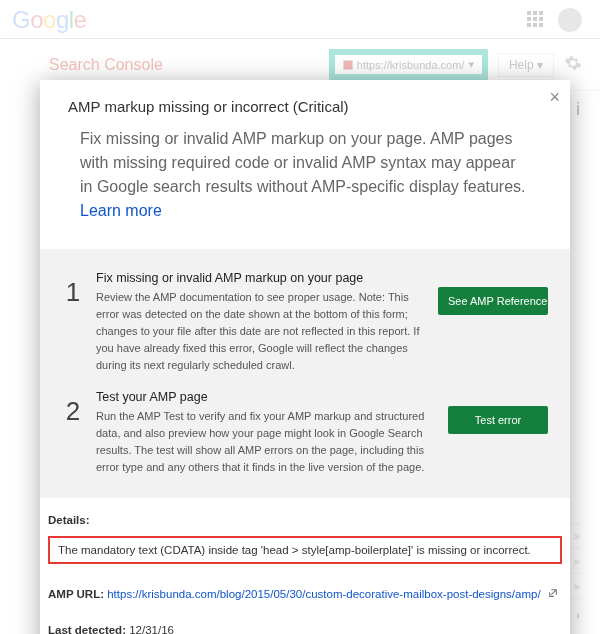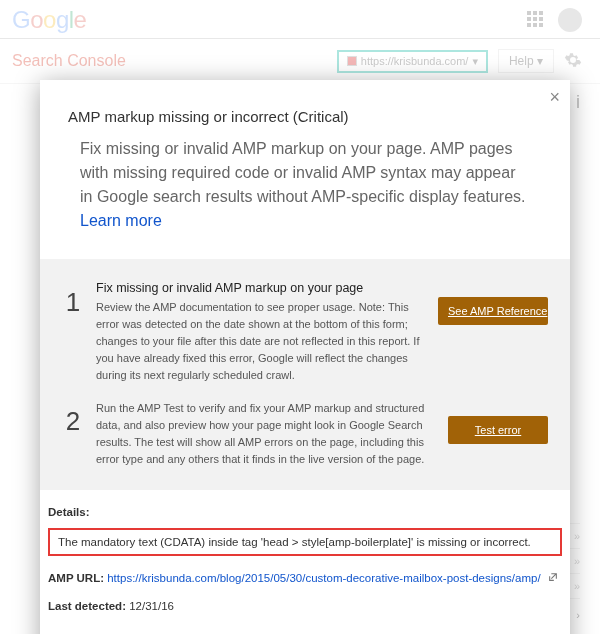--- a/index.html
+++ b/index.html
@@ -36,25 +36,26 @@
   .logo .g1{color:#4285F4}.logo .o1{color:#DB4437}.logo .o2{color:#F4B400}
   .logo .g2{color:#4285F4}.logo .l{color:#0F9D58}.logo .e{color:#DB4437}
   .bg-header-right { display:flex; align-items:center; gap:14px; opacity:0.35;}
   .apps-icon svg { width:18px; height:18px; fill:#777; }
   .avatar { width:24px; height:24px; border-radius:50%; background:#bbb; }
   .bg-sub {
     display:flex; align-items:center; justify-content:space-between;
     padding: 10px 18px 10px 12px;
     border-bottom:1px solid #e8e8e8;
     opacity:0.35;
+    margin-left:37px;
   }
   .bg-sub-title { color:#dd4b39; font-size:16px; }
   .bg-sub-right { display:flex; align-items:center; gap:10px; }
   .site-chip {
-    border:2px solid #14b8a6; padding:3px 8px; font-size:11px; color:#666;
+    border:6px solid #14b8a6; padding:3px 8px; font-size:11px; color:#666;
     display:flex; align-items:center; gap:4px;
   }
   .site-chip .flag{width:10px;height:10px;background:#d33;border:1px solid #aaa;}
   .help-btn { border:1px solid #ddd; padding:4px 10px; font-size:12px; color:#666;}
   .gear svg{width:18px;height:18px;fill:#999;}
   .bg-body { display:flex; }
   .bg-nav {
     width:55px; padding:10px 8px; font-size:11px; color:#666;
     opacity:0.25; line-height:2;
     display:flex; flex-direction:row; gap:4px;
@@ -85,44 +86,43 @@
     position:absolute;
     left:40px; top:80px; width:530px;
     background:#fff;
     box-shadow:0 4px 24px rgba(0,0,0,0.35);
     z-index:10;
   }
   .modal-close {
     position:absolute; right:10px; top:8px; color:#888; font-size:18px; cursor:pointer;
     line-height:1;
   }
-  .modal-head { padding:28px 28px 14px; }
+  .modal-head { padding:18px 28px 14px; }
   .modal-head h1 { margin:0 0 6px; font-size:15px; font-weight:400; color:#333;}
   .modal-head p { margin:12px; font-size:16px; color:#666; line-height:1.5;}
   .modal-head a { color:#1155cc; text-decoration:none; }
   .steps { background:#f2f2f2; padding:14px 22px 14px; }
   .step { display:flex; align-items:flex-start; gap:12px; padding:8px 0; }
   .step .num { font-size:26px; font-weight:300; color:#444; width:22px; text-align:center; line-height:1.2; padding-top:6px;}
   .step .body { flex:1; }
   .step .body h2 { margin:0 0 4px; font-size:12.5px; font-weight:400; color:#222;}
   .step .body p { margin:0; font-size:11px; color:#555; line-height:1.55;}
   .step .btn-col { width:110px; display:flex; justify-content:flex-end; padding-top:16px;}
   .blue-btn {
-    background:#a16207; color:#fff; border:none; font-size:11px;
+    background:#15803d; color:#fff; border:none; font-size:11px;
     padding:8px 10px; border-radius:2px; white-space:nowrap; min-width:100px; text-align:center;
     cursor:pointer;
-    text-decoration:underline;
   }
   .details { padding:16px 8px 14px; font-size:11.5px; }
   .details-label { font-weight:bold; margin-bottom:10px; }
   .err-box {
     border:2px solid #e53935; padding:6px 8px; margin-bottom:12px;
     color:#333; font-size:11.5px;
   }
-  .kv { margin:16px 0; }
+  .kv { margin:24px 0; }
   .kv b { font-weight:bold; }
   .kv a { color:#1155cc; text-decoration:none; word-break:break-all; }
   .ext-icon { display:inline-block; width:10px; height:10px; margin-left:4px; position:relative; top:0;}
   .ext-icon svg{width:10px;height:10px;stroke:#777;fill:none;stroke-width:1.3;}
   .modal-footer {
     display:flex; justify-content:flex-end; padding:10px 20px 16px;
   }
 </style>
 </head>
 <body>
@@ -236,20 +236,21 @@
         <h2>Fix missing or invalid AMP markup on your page</h2>
         <p>Review the AMP documentation to see proper usage. Note: This error was detected on the date shown at the bottom of this form; changes to your file after this date are not reflected in this report. If you have already fixed this error, Google will reflect the changes during its next regularly scheduled crawl.</p>
       </div>
       <div class="btn-col">
         <button class="blue-btn">See AMP Reference</button>
       </div>
     </div>
     <div class="step">
       <div class="num">2</div>
       <div class="body">
+        <h2>Test your AMP page</h2>
         <p>Run the AMP Test to verify and fix your AMP markup and structured data, and also preview how your page might look in Google Search results. The test will show all AMP errors on the page, including this error type and any others that it finds in the live version of the page.</p>
       </div>
       <div class="btn-col">
         <button class="blue-btn">Test error</button>
       </div>
     </div>
   </div>
 
   <div class="details">
     <div class="details-label">Details:</div>

